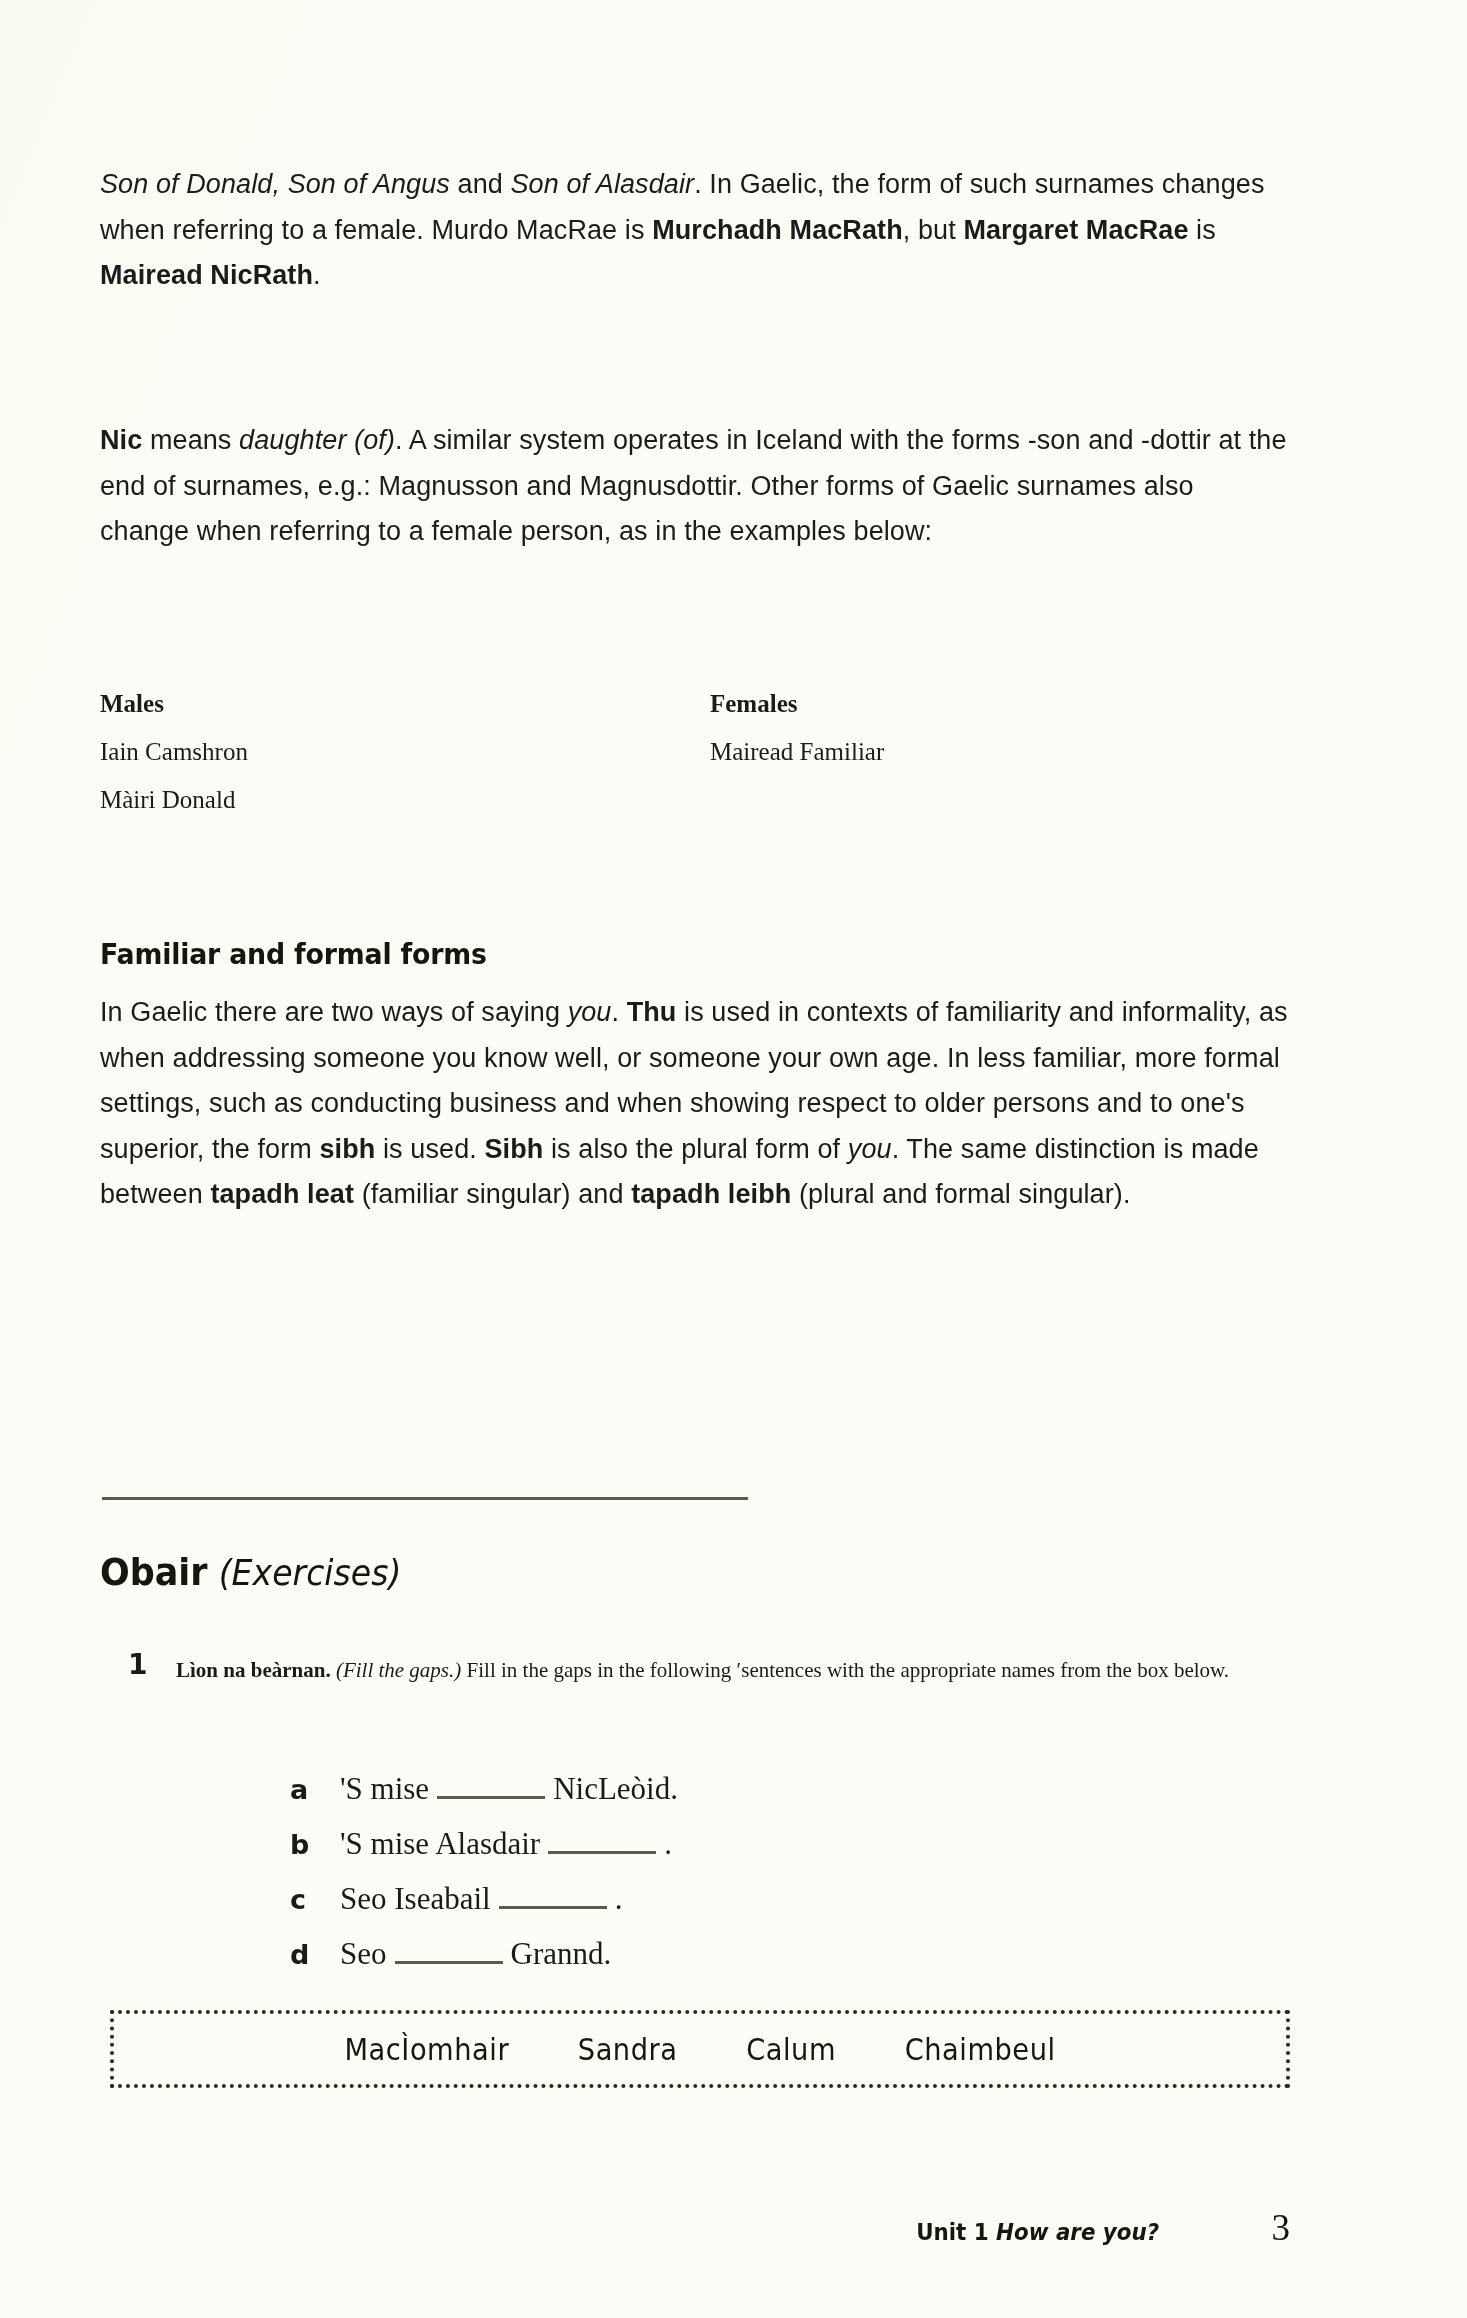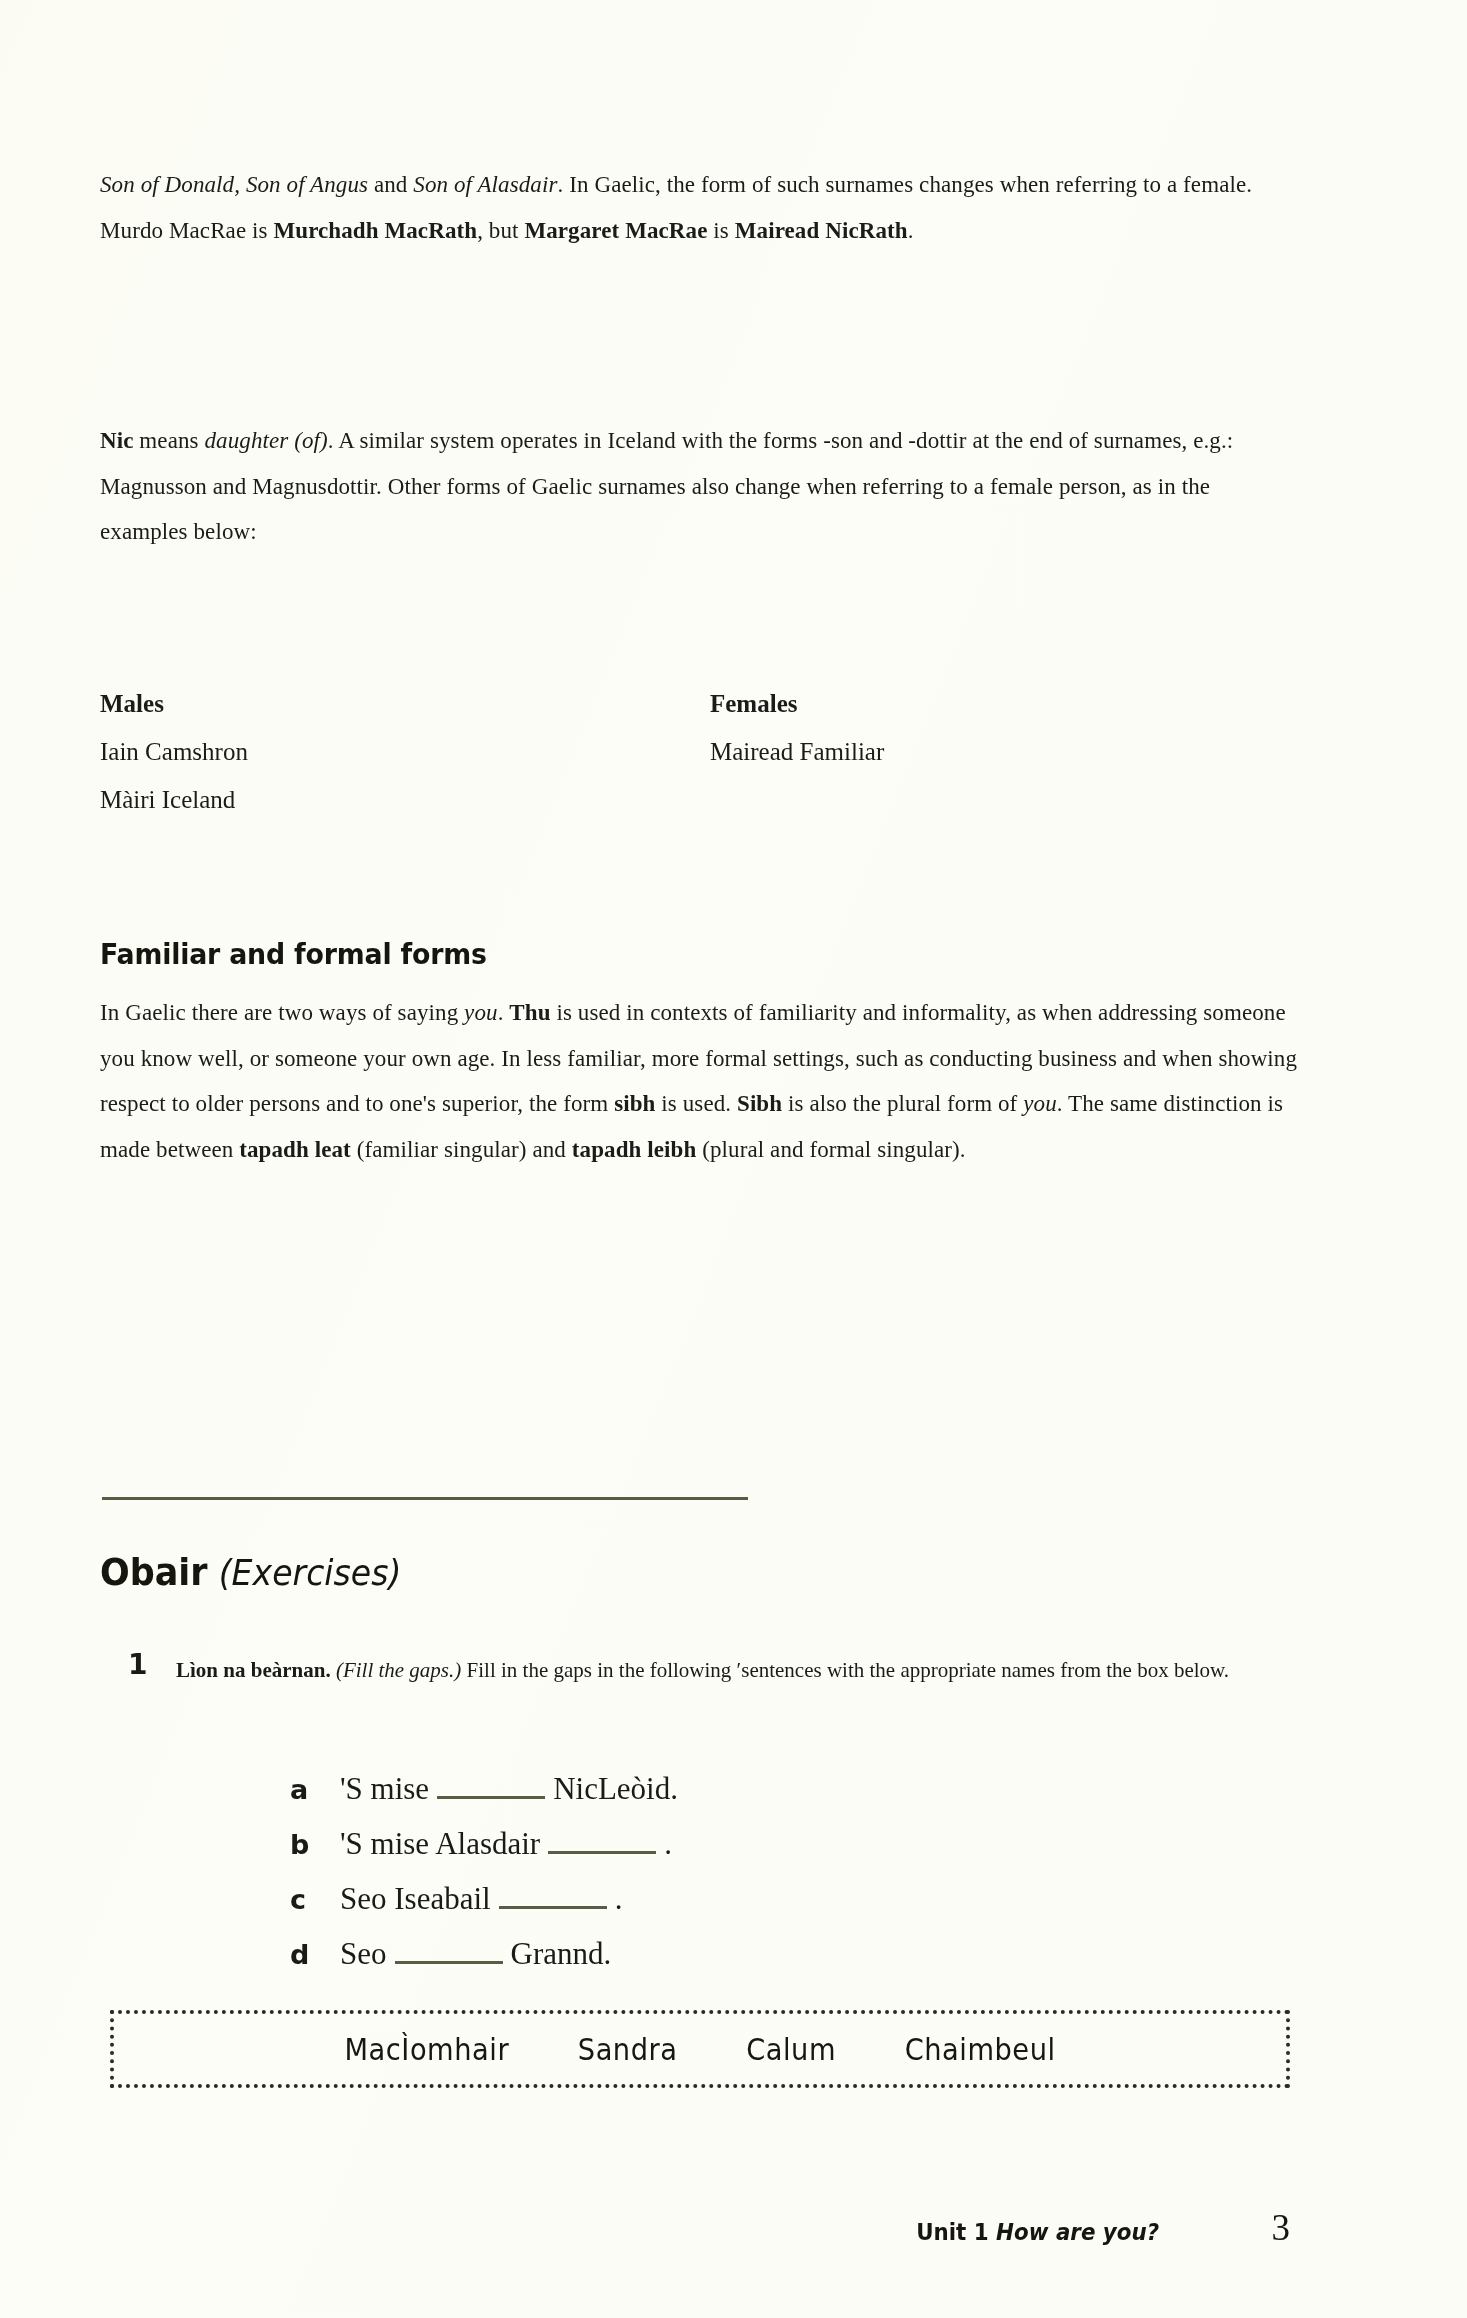--- a/index.html
+++ b/index.html
@@ -22,22 +22,22 @@
   }
   .content {
     position: absolute;
     left: 100px;
     top: 0;
     width: 1190px;
   }
 
   
   p.body {
-    font-family: Liberation Serif, serif;
-    font-size: 23px;
+    font-family: Liberation Sans, sans-serif;
+    font-size: 27px;
     line-height: 45.5px;
     margin: 0;
     color: #1b1b19;
     letter-spacing: 0.1px;
   }
   .i { font-style: italic; }
   .b { font-weight: bold; }
 
   #para-1 { position: absolute; left: 0; top: 162px; width: 1190px; }
   #para-2 { position: absolute; left: 0; top: 418px; width: 1190px; }
@@ -217,21 +217,21 @@
     <div id="names-table">
       <div class="row hdr">
         <div class="cell col-m">Males</div>
         <div class="cell col-f">Females</div>
       </div>
       <div class="row">
         <div class="cell col-m">Iain Camshron</div>
         <div class="cell col-f">Mairead Familiar</div>
       </div>
       <div class="row">
-        <div class="cell col-f">Màiri Iceland</div>
+        <div class="cell col-f">Màiri Donald</div>
       </div>
     </div>
 
     <div class="subhead" id="familiar-heading">Familiar and formal forms</div>
 
     <p class="body" id="para-3"><span>In Gaelic there are two ways of saying </span><span class="i">you</span><span>. </span><span class="b">Thu</span><span> is used in contexts of familiarity and informality, as when addressing someone you know well, or someone your own age. In less familiar, more formal settings, such as conducting business and when showing respect to older persons and to one's superior, the form </span><span class="b">sibh</span><span> is used. </span><span class="b">Sibh</span><span> is also the plural form of </span><span class="i">you</span><span>. The same distinction is made between </span><span class="b">tapadh leat</span><span> (familiar singular) and </span><span class="b">tapadh leibh</span><span> (plural and formal singular).</span></p>
 
     <div id="divider"></div>
 
     <div id="obair-heading"><span class="w1">Obair</span> <span class="w2">(Exercises)</span></div>

